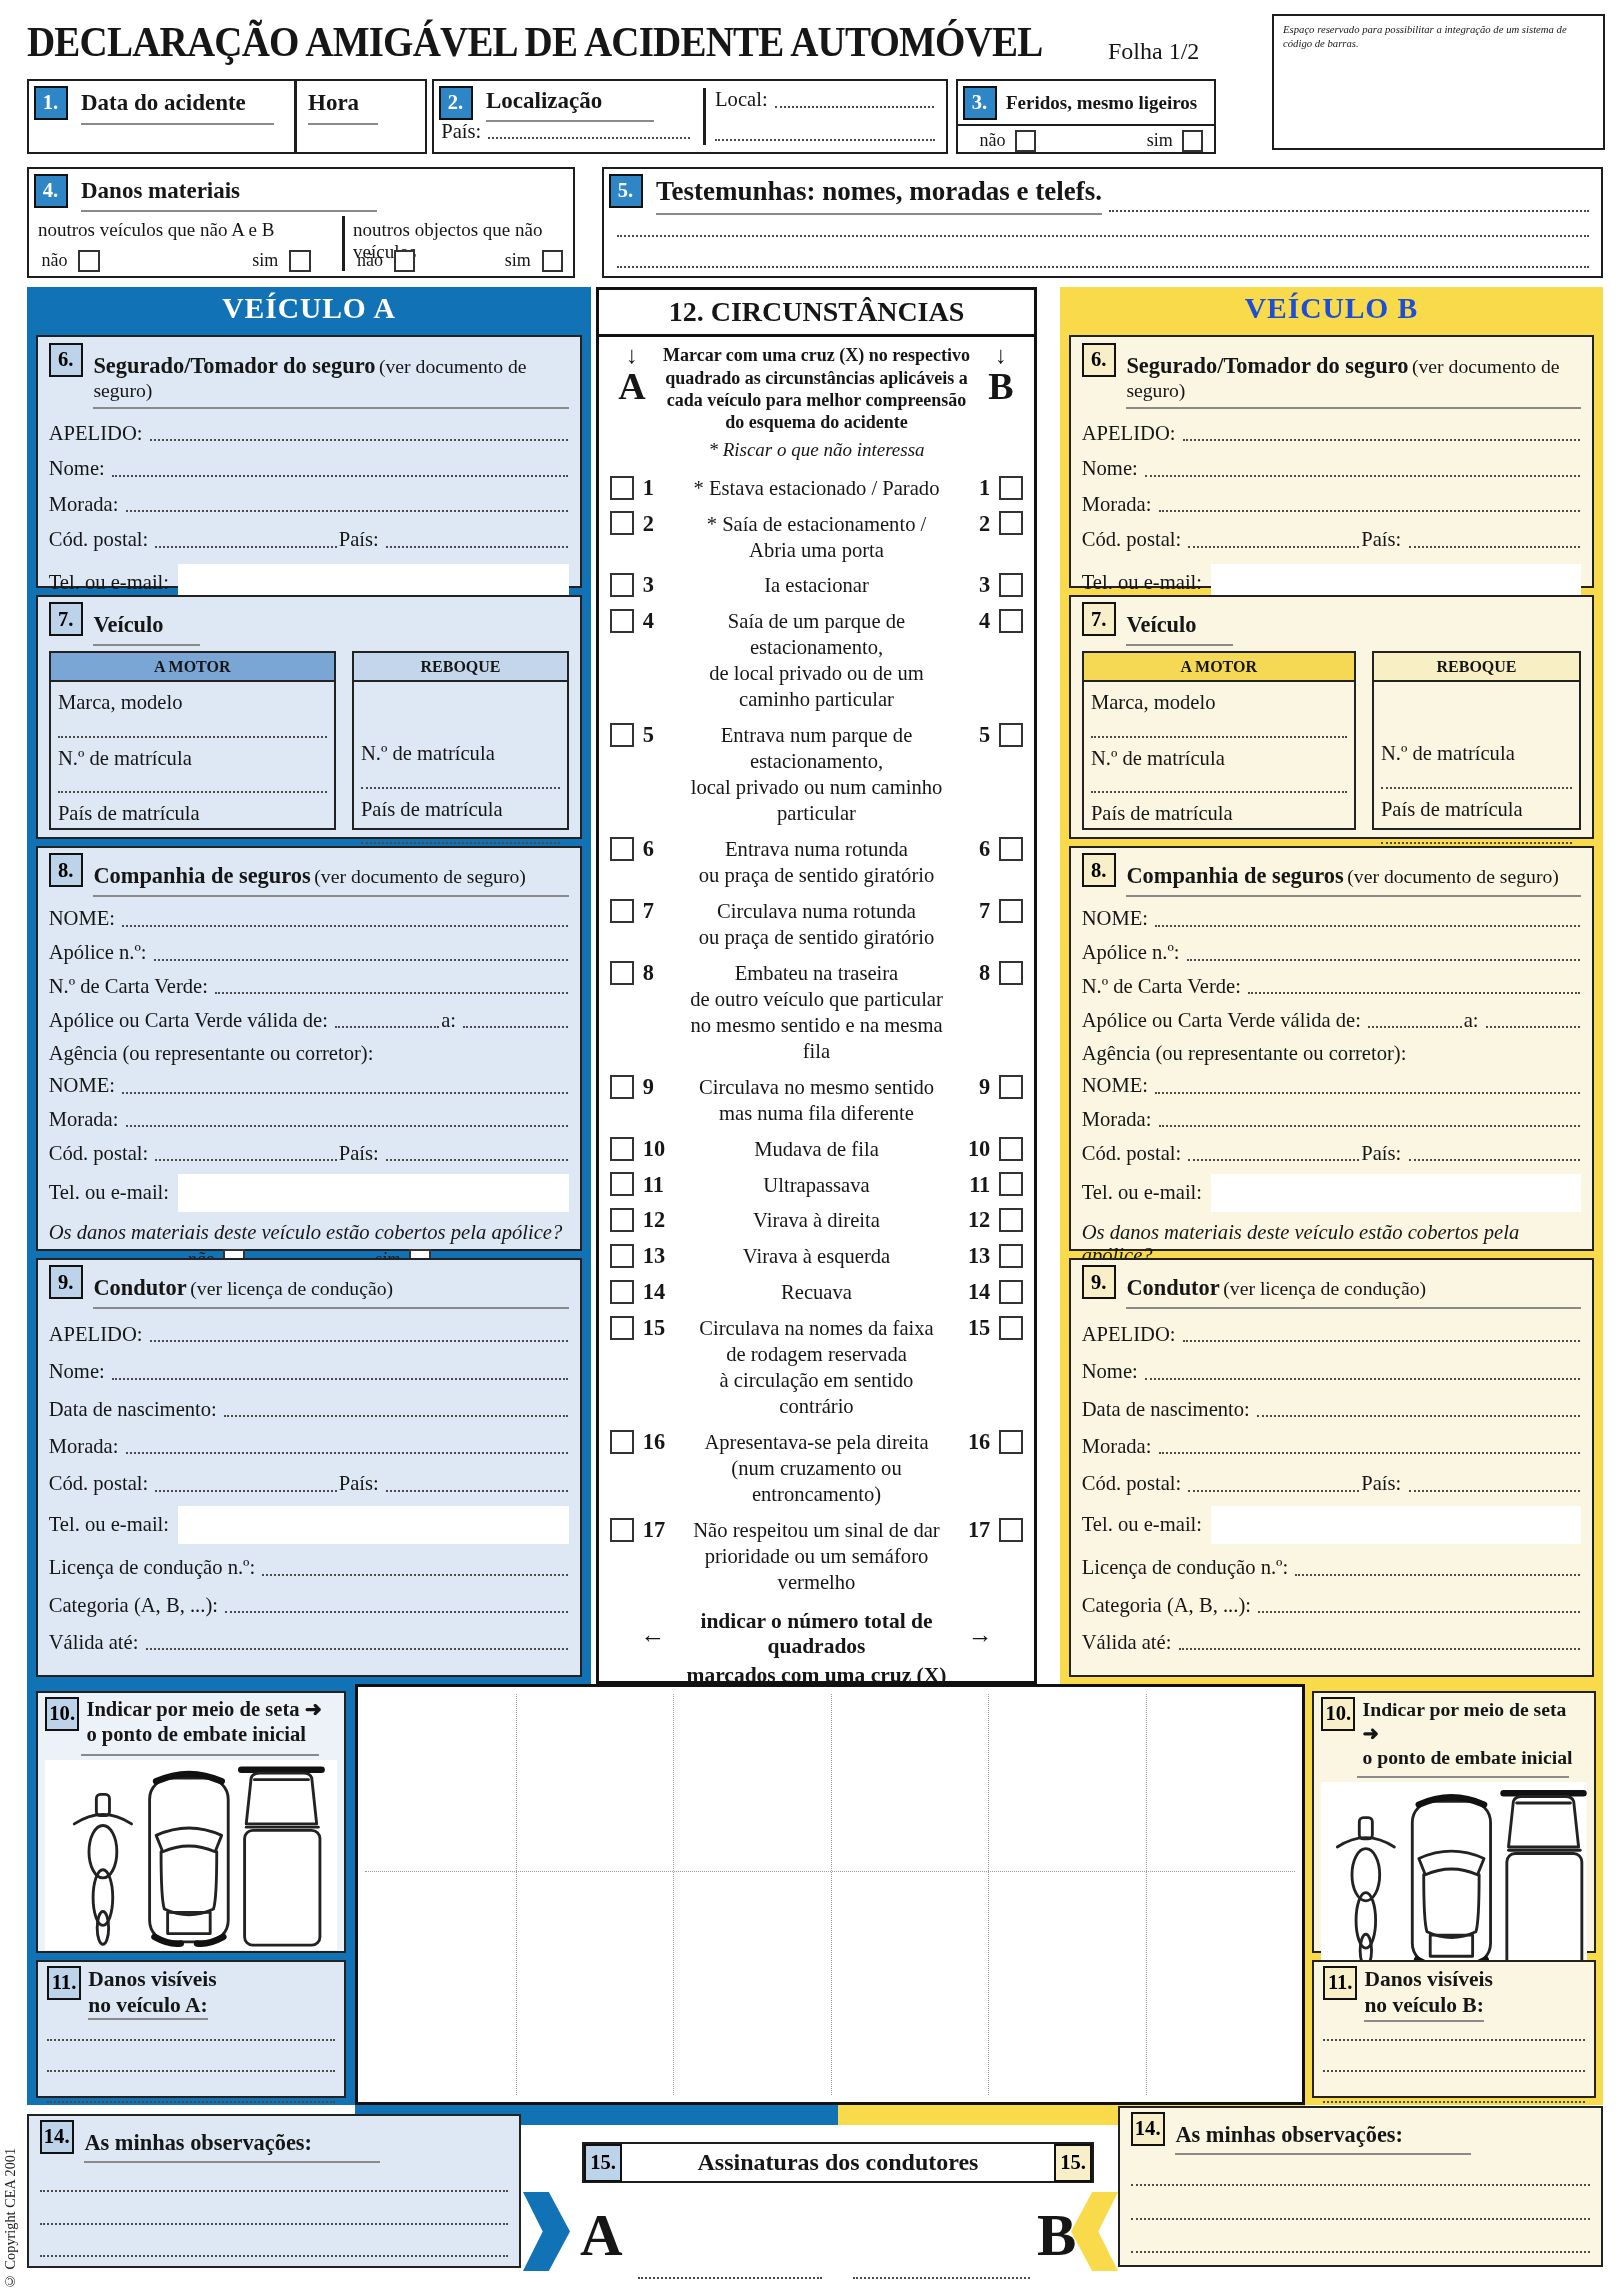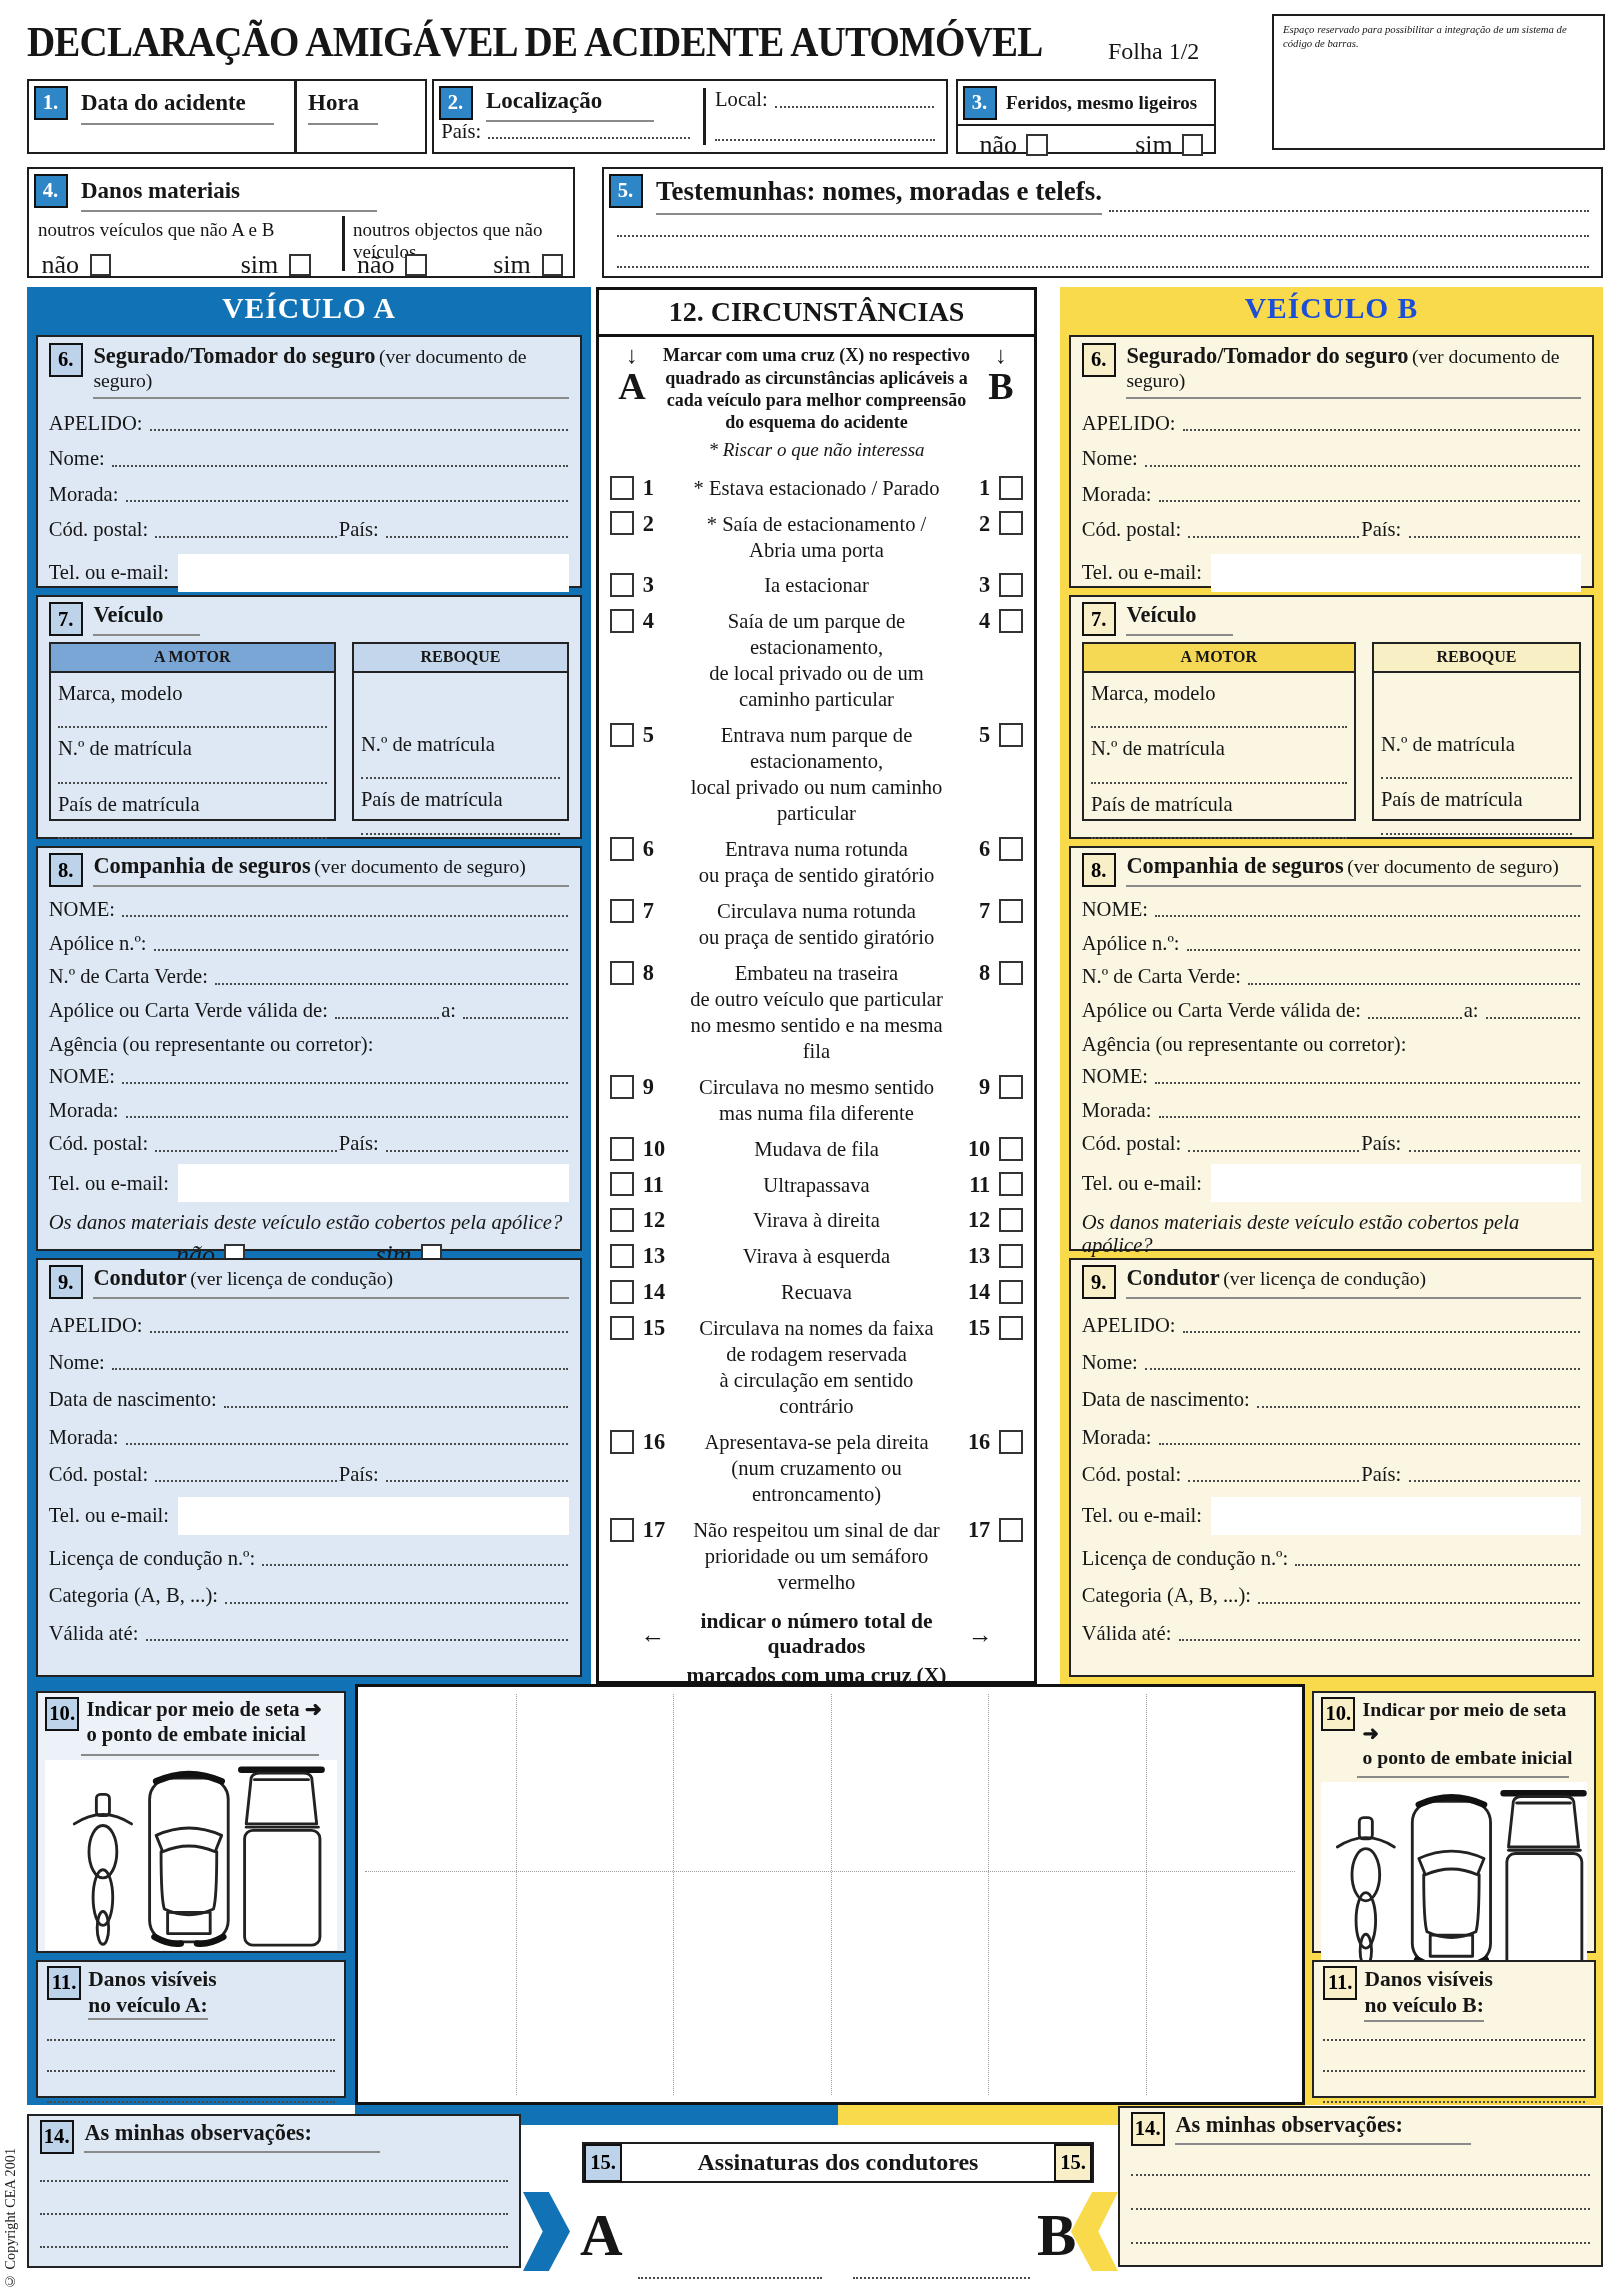--- a/index.html
+++ b/index.html
@@ -14,29 +14,29 @@
   .abs{position:absolute;}
   .bx{border:2.7px solid #1d1d1d;background:#fff;box-sizing:border-box;}
   .sec{border:2.7px solid #222;background:var(--lblue);box-sizing:border-box;padding:5.4px 10.7px;}
   .sec.creambg{background:var(--cream);}
   .badge{width:34px;height:34px;border:2.7px solid #111;box-sizing:border-box;display:flex;
          align-items:center;justify-content:center;font-weight:bold;font-size:20.6px;flex:0 0 auto;}
   .badge.top{background:var(--badge-blue);color:#fff;}
   .badge.a{background:var(--badge-lblue);color:#000;}
   .badge.b{background:var(--badge-cream);color:#000;}
   .hd{display:flex;gap:10.7px;align-items:flex-start;}
-  .hd .tw{flex:1;border-bottom:2.7px solid var(--line);padding-bottom:5.4px;margin-top:0;}
+  .hd .tw{flex:1;border-bottom:2.7px solid var(--line);padding-bottom:5.4px;margin-top:10px;}
   .t-b{font-weight:bold;font-size:22.4px;}
   .t-s{font-size:19.7px;}
   .frow{display:flex;align-items:flex-end;font-size:20.6px;margin-top:12.5px;}
   .frow .lb{white-space:nowrap;}
   .dots{flex:1;border-bottom:2.7px dotted var(--dot);margin:0 1.8px 3.6px 7.2px;height:1.8px;min-width:27px;}
   .winput{flex:1;background:#fff;height:38px;margin-left:9px;}
   .cb{width:21.5px;height:21.5px;border:2.7px solid #333;background:#fff;display:inline-block;box-sizing:border-box;}
-  .nsrow{display:flex;gap:9px;font-size:26px;}
+  .nsrow{display:flex;gap:9px;font-size:18px;}
   .band{display:flex;align-items:center;justify-content:center;font-weight:bold;font-size:29.6px;letter-spacing:0.9px;}
   .subbox{border:2.7px solid #222;box-sizing:border-box;background:transparent;position:absolute;top:0;bottom:0;}
   .subhead{height:27px;display:flex;align-items:center;justify-content:center;font-weight:bold;font-size:16px;border-bottom:2.7px solid #222;}
   .sfield{font-size:20.6px;margin:9px 7.2px 0 7.2px;}
   .sdots{border-bottom:2.7px dotted var(--dot);height:1.8px;margin:19.7px 7.2px 0 7.2px;}
   
   .circ{display:flex;flex-direction:column;box-sizing:border-box;background:#fff;border:3.6px solid #111;}
   .circ-head{height:44px;border-bottom:3.6px solid #111;display:flex;align-items:center;justify-content:center;
              font-weight:bold;font-size:28px;flex:0 0 auto;}
   .circ-instr{display:flex;padding:7.2px 9px 1.8px 9px;}

